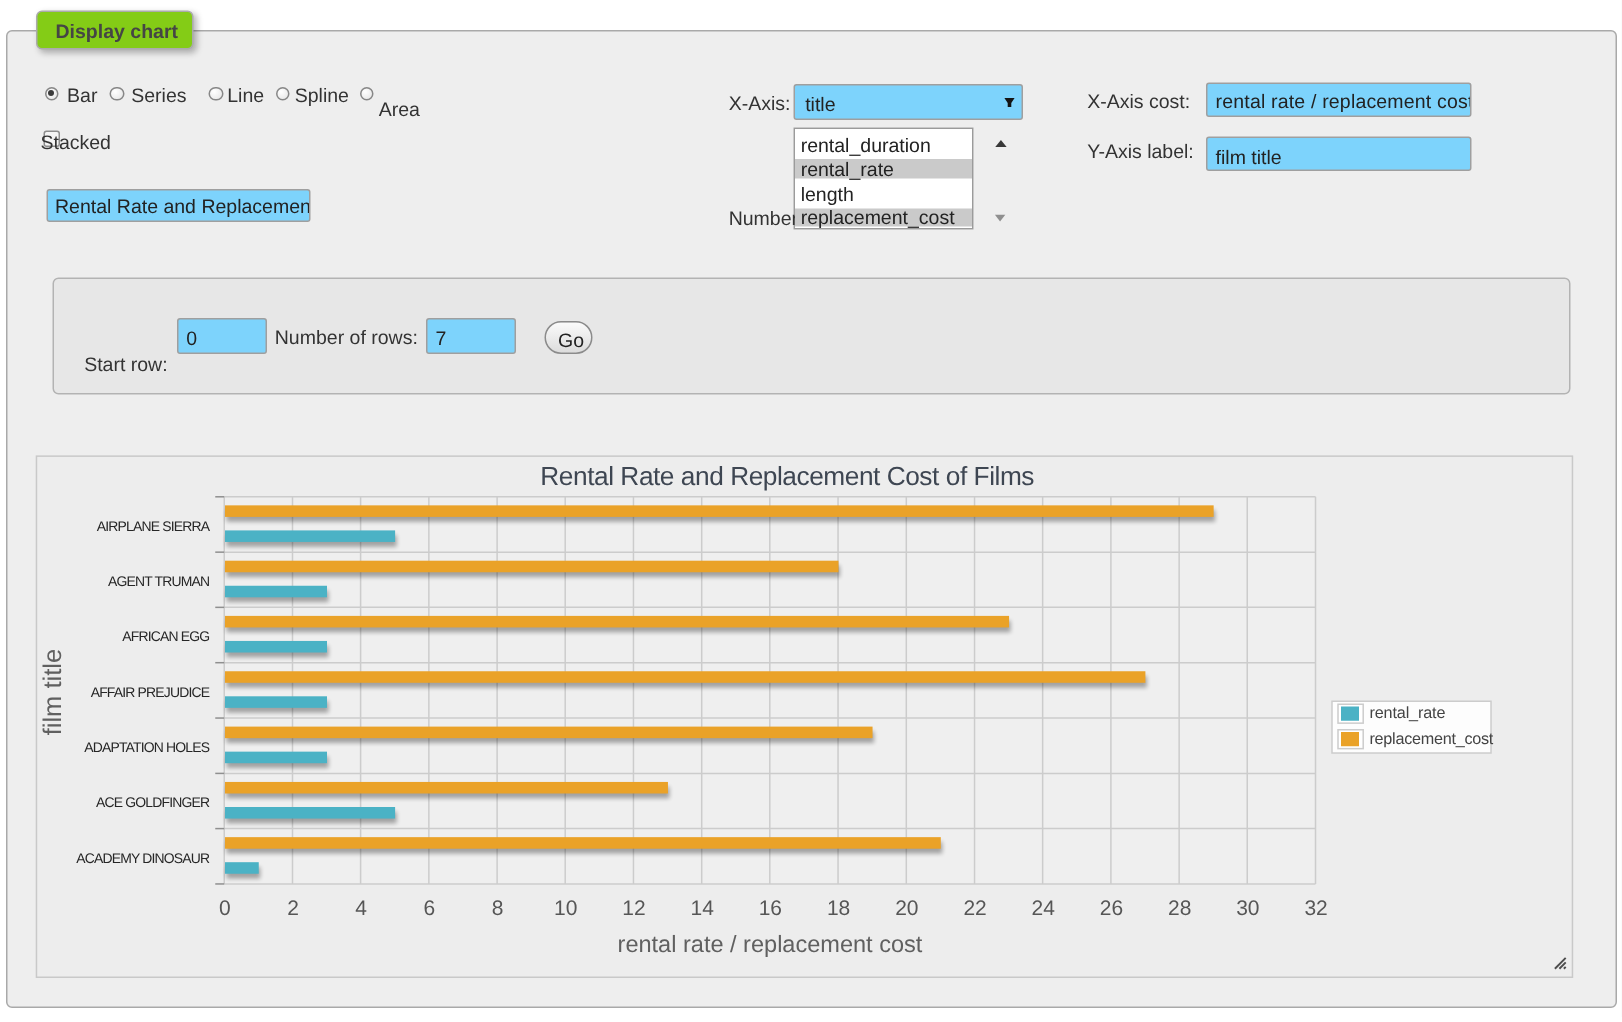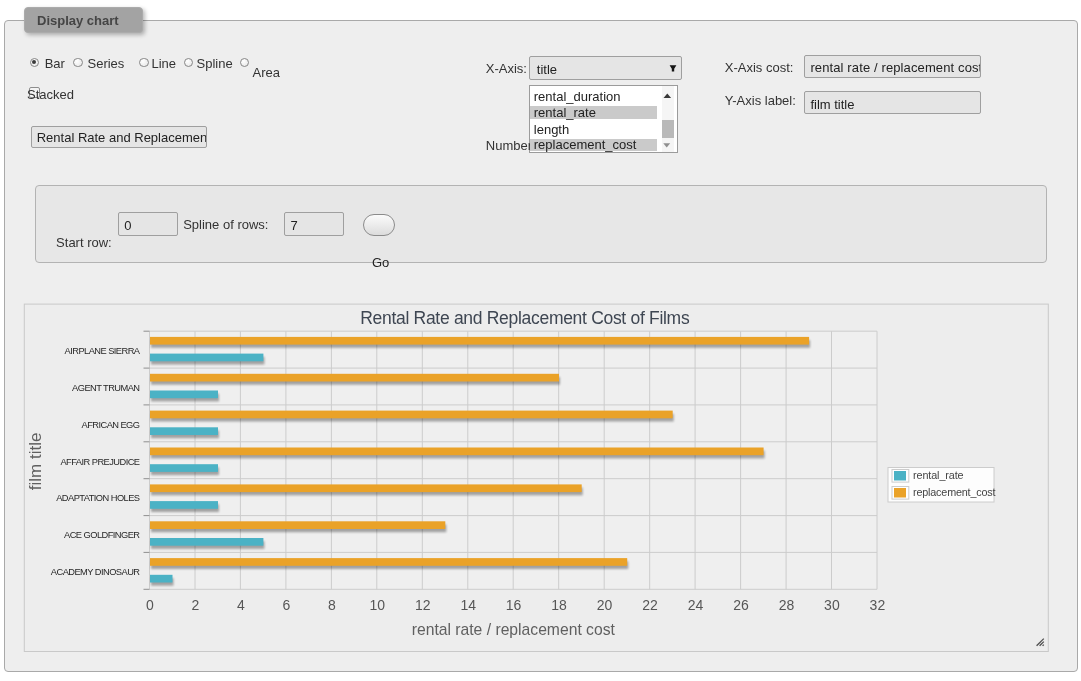--- a/index.html
+++ b/index.html
@@ -1,28 +1,28 @@
 <!DOCTYPE html>
 <html><head><meta charset="utf-8"><style>
 * { margin:0; padding:0; box-sizing:border-box; }
 html,body { width:1081px; height:681px; background:#fff; font-family:"Liberation Sans", sans-serif; }
 #page { position:relative; width:1081px; height:681px; overflow:hidden; }
 #fieldset { position:absolute; left:4px; top:20px; width:1074px; height:652px; background:#eeeeee; border:1px solid #a9a9a9; border-radius:4px; }
-#tab { position:absolute; left:24px; top:7px; width:119px; height:26px; background:#a3a3a3; border:1px solid #ababab; border-radius:4px; box-shadow:2px 2px 4px rgba(0,0,0,0.28); z-index:5; }
+#tab { position:absolute; left:24px; top:7px; width:105px; height:26px; background:#84cc16; border:1px solid #ababab; border-radius:4px; box-shadow:2px 2px 4px rgba(0,0,0,0.28); z-index:5; }
 #tab span { position:absolute; left:12px; top:5px; font-size:13px; font-weight:bold; color:#454545; }
 .lbl { position:absolute; font-size:13px; color:#333; white-space:pre; }
 .radio { position:absolute; width:9.5px; height:9.5px; border:1px solid #878787; border-radius:50%; background:radial-gradient(circle at 35% 30%, #ffffff 0%, #ececec 70%, #d6d6d6 100%); }
 .radio.checked::after { content:""; position:absolute; left:1.8px; top:1.8px; width:4px; height:4px; border-radius:50%; background:#3a3a3a; }
 #checkbox { position:absolute; left:28.6px; top:87px; width:11px; height:11px; border:1px solid #8d8d8d; border-radius:2px; background:#f4f4f4; }
-.input { position:absolute; background:#e5e5e5; border:1px solid #9f9f9f; border-radius:2px; font-size:13px; color:#222; white-space:pre; overflow:hidden; }
+.input { position:absolute; background:#7dd3fc; border:1px solid #9f9f9f; border-radius:2px; font-size:13px; color:#222; white-space:pre; overflow:hidden; }
 .input > span { position:absolute; left:5px; top:3.7px; }
 #panel { position:absolute; left:35.3px; top:185.3px; width:1012px; height:77.3px; background:#e7e7e7; border:1px solid #b3b3b3; border-radius:4px; }
 #gobtn { position:absolute; left:363px; top:214.2px; width:31.5px; height:22px; border:1px solid #8b8b8b; border-radius:11px; background:linear-gradient(#fbfbfb,#dcdcdc); }
-#gobtn span { position:absolute; left:8px; top:4.3px; font-size:13px; color:#222;margin-top:36px; }
-#mselect { position:absolute; left:528.6px; top:84.5px; width:149px; height:68.8px; background:#fff; border:1px solid #9b9b9b; overflow:hidden; }
+#gobtn span { position:absolute; left:8px; top:4.3px; font-size:13px; color:#222; }
+#mselect { position:absolute; left:528.6px; top:84.5px; width:120px; height:68.8px; background:#fff; border:1px solid #9b9b9b; overflow:hidden; }
 #mselect .opt { position:absolute; left:4.2px; font-size:13px; color:#222; white-space:pre; z-index:2; }
 #mselect .bg { position:absolute; left:0.7px; width:126.8px; height:12.9px; background:#cacaca; z-index:1; }
 #mselect .track { position:absolute; left:132.4px; top:0.5px; width:12px; height:65.5px; background:#f5f5f5; }
 #mselect .thumb { position:absolute; left:132.3px; top:34.1px; width:12px; height:18.4px; background:#b9b9b9; }
 svg { position:absolute; left:0; top:0; }
 </style></head><body>
 <div id="page">
 <div id="fieldset"></div>
 <div id="tab">
       <span>Display chart</span>
@@ -53,21 +53,21 @@
  <div class="thumb"></div>
 </div>
 <span class="lbl" style="left:485.8px;top:137.9px">Number:</span>
 <span class="lbl" style="left:724.8px;top:59.8px">X-Axis cost:</span>
 <div class="input" style="left:804.4px;top:54.9px;width:177.1px;height:22.8px"><span style="top:4.5px;letter-spacing:0.12px">rental rate / replacement cost</span></div>
 <span class="lbl" style="left:724.8px;top:92.8px">Y-Axis label:</span>
 <div class="input" style="left:804.4px;top:91px;width:177.1px;height:23.2px"><span style="top:4.5px">film title</span></div>
 <div id="panel"></div>
 <span class="lbl" style="left:56.1px;top:235px">Start row:</span>
 <div class="input" style="left:118.2px;top:212.4px;width:60.3px;height:23.7px"><span style="top:5px">0</span></div>
-<span class="lbl" style="left:183.2px;top:216.8px">Spline of rows:</span>
+<span class="lbl" style="left:183.2px;top:216.8px">Number of rows:</span>
 <div class="input" style="left:284.4px;top:212.4px;width:59.6px;height:23.7px"><span style="top:5px">7</span></div>
 <div id="gobtn">
       <span>Go</span>
     </div>
 <svg width="1081" height="681" font-family="Liberation Sans, sans-serif">
 <defs>
         <filter id="blur1" x="-5%" y="-50%" width="115%" height="220%">
           <feGaussianBlur stdDeviation="1.3"></feGaussianBlur>
         </filter>
       </defs>

